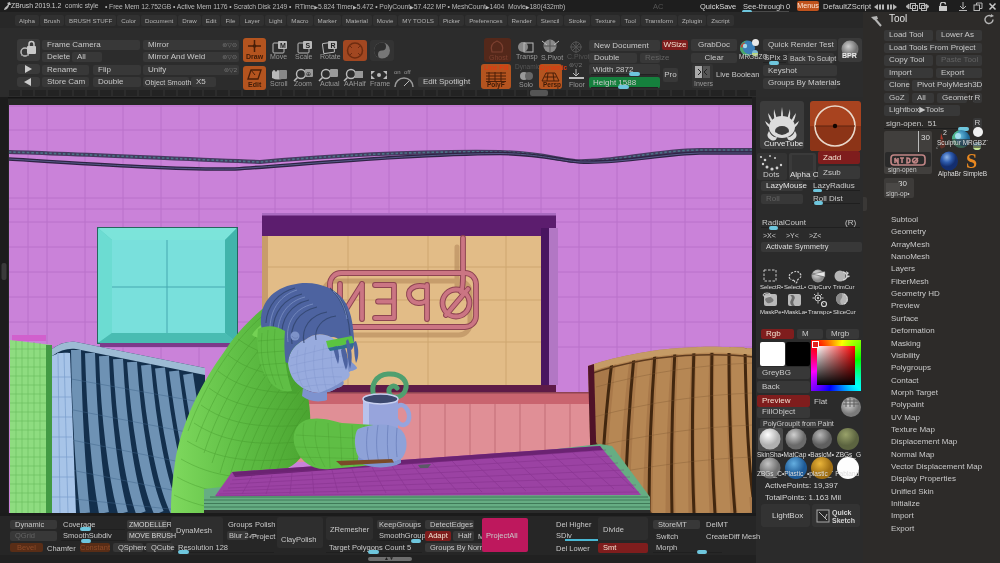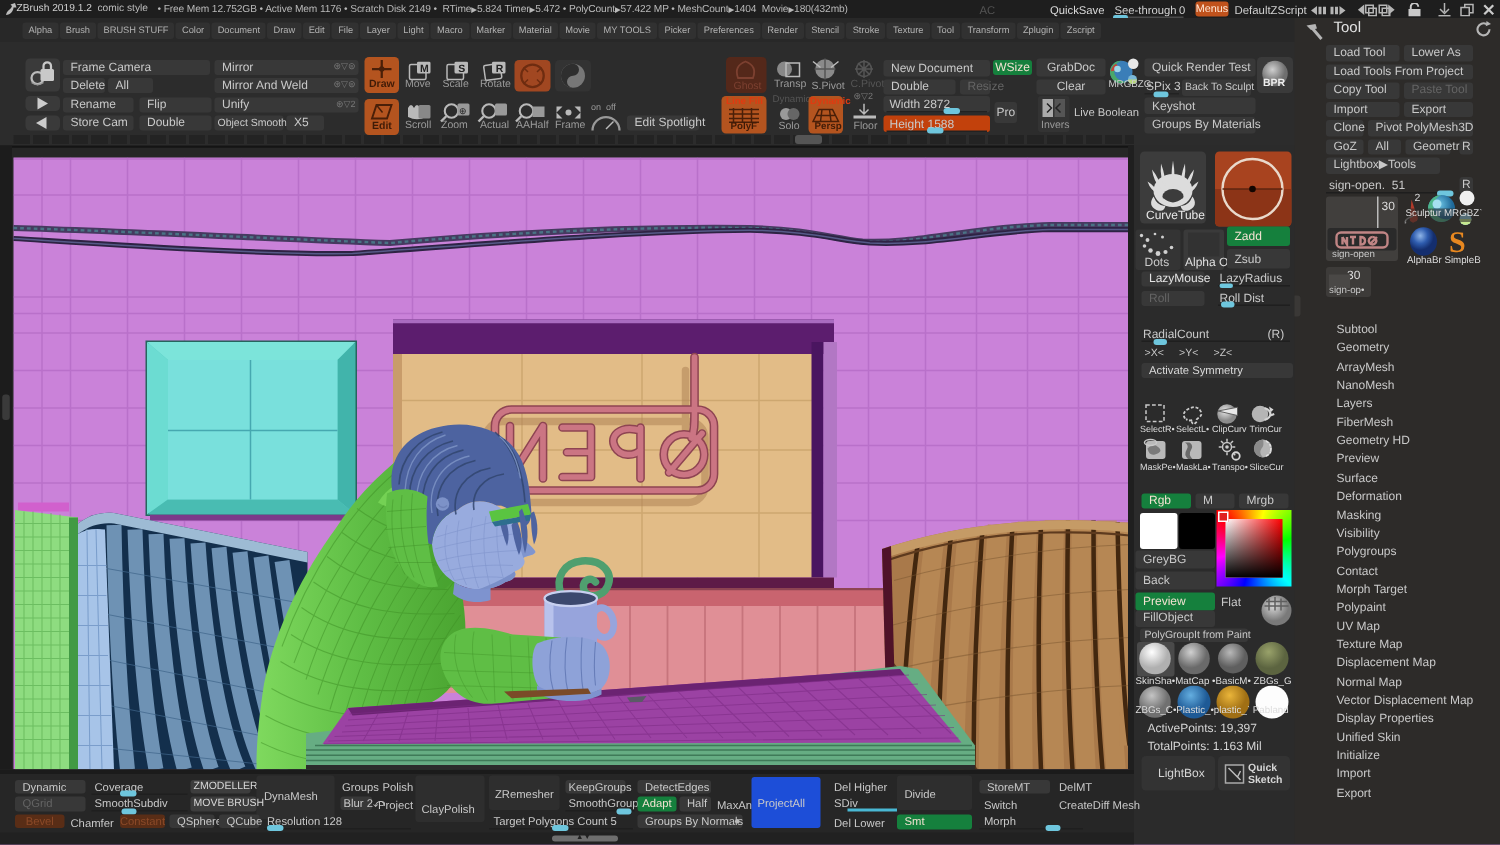--- a/index.html
+++ b/index.html
@@ -1,19 +1,19 @@
 <!DOCTYPE html>
 <html><head><meta charset="utf-8"><style>
 html,body{margin:0;padding:0}
 body{width:1000px;height:563px;background:#2c2c2c;font-family:"Liberation Sans",sans-serif;overflow:hidden;position:relative}
 .ab{position:absolute}
 .btn{position:absolute;background:#383838;border-radius:2px;color:#c9c9c9;font-size:8px;line-height:1;display:flex;align-items:center;padding:0 5px;box-sizing:border-box;white-space:nowrap}
 .ctr{justify-content:center;padding:0}
 .dim{color:#646464}
-.org{background:#15803d;color:#f3e2d2}
+.org{background:#7f1d1d;color:#f3e2d2}
 .dorg{background:#592d16;color:#8c4a28}
 .lbl{position:absolute;font-size:8px;color:#c9c9c9;line-height:1;white-space:nowrap}
 .hdl{position:absolute;width:12px;height:4px;background:#6ec6dd;border-radius:2px}
 .ic{position:absolute;background:#3a3a3a;border-radius:3px;box-sizing:border-box}
 #bottombar .btn,#bottombar .lbl{font-size:7.5px}
 #menurow span{background:#313131;border-radius:2px;padding:2px 4px;line-height:7px}
 </style></head>
 <body>
 
 <div class="ab" id="titlebar" style="left:0;top:0;width:1000px;height:12px;background:#1e1e1e">
@@ -264,21 +264,21 @@
         <path d="M8,0 v7 M5,4 l3,3 l3,-3" stroke="#bbb" fill="none"></path>
         <path d="M1,9 h15" stroke="#bbb" stroke-width="2"></path>
       </svg>
       <div class="lbl" style="left:3px;top:19px;color:#9a9a9a;font-size:7px">Floor</div>
     </div>
 <div class="ab" style="left:589px;top:36px;width:71px;height:11px;background:#383838;border-radius:2px">
       <div class="lbl" style="left:4px;top:2px">Width 2872</div>
       <div class="ab" style="left:2px;bottom:0;width:67px;border-bottom:1px solid #222"></div>
       <div class="hdl" style="left:40px;bottom:-1px;width:11px;height:4px"></div>
     </div>
-<div class="ab" style="left:589px;top:48.5px;width:71px;height:11px;background:#c2410c;border-radius:2px">
+<div class="ab" style="left:589px;top:48.5px;width:71px;height:11px;background:#15803d;border-radius:2px">
       <div class="lbl" style="left:4px;top:2px">Height 1588</div>
       <div class="ab" style="left:2px;bottom:0;width:67px;border-bottom:1px solid #222"></div>
       <div class="hdl" style="left:29px;bottom:-1px;width:11px;height:4px"></div>
     </div>
 <div class="btn ctr" style="left:663px;top:40px;width:15px;height:14px">Pro</div>
 <div class="ab" style="left:692px;top:36px;width:21px;height:24px;background:#333;border-radius:2px"><svg width="21" height="16">
         <rect x="3" y="2" width="7" height="12" fill="#aaa"></rect>
         <rect x="11" y="2" width="7" height="12" fill="#555"></rect>
         <path d="M6,5 l3,3 l-3,3 M15,5 l-3,3 l3,3" stroke="#222" fill="none"></path>
       </svg><div class="lbl" style="left:2px;top:16px;color:#9a9a9a;font-size:7px">Invers</div></div>
@@ -916,21 +916,21 @@
       <div class="ab" style="left:0;bottom:0;width:98px;border-bottom:1px solid #1f1f1f"></div>
       <div class="hdl" style="left:2px;bottom:-1.5px;width:11px;height:4px"></div>
     </div>
 <div class="ab" style="left:326px;top:29.5px;width:96px;height:10px">
       <div class="lbl" style="left:3px;top:1px">Target Polygons Count 5</div>
       <div class="ab" style="left:0;bottom:0;width:96px;border-bottom:1px solid #1f1f1f"></div>
       <div class="hdl" style="left:42px;bottom:-1.5px;width:11px;height:4px"></div>
     </div>
 <div class="btn" style="left:425px;top:29.5px;width:70px;height:9.5px">Groups By Normals<span style="position:absolute;right:2px;top:3px;width:3px;height:3px;border-radius:2px;background:#bbb"></span></div>
 
-<div class="ab" style="left:501px;top:5px;width:46px;height:34px;background:#1d4ed8;border-radius:2px">
+<div class="ab" style="left:482px;top:5px;width:46px;height:34px;background:#be185d;border-radius:2px">
       <div class="lbl" style="left:4px;top:14px">ProjectAll</div>
     </div>
 <div class="lbl dim" style="left:556px;top:8px">Del Higher</div>
 <div class="ab" style="left:553px;top:18px;width:45px;height:10px">
       <div class="lbl dim" style="left:3px;top:1px">SDiv</div>
       <div class="ab" style="left:12px;bottom:0;width:33px;border-bottom:2px solid #49b8d4"></div>
     </div>
 <div class="lbl dim" style="left:556px;top:31.5px">Del Lower</div>
 <div class="ab" style="left:598px;top:4px;width:50px;height:23px;background:#2e2e2e;border-radius:2px">
       <div class="lbl" style="left:5px;top:9px">Divide</div>

